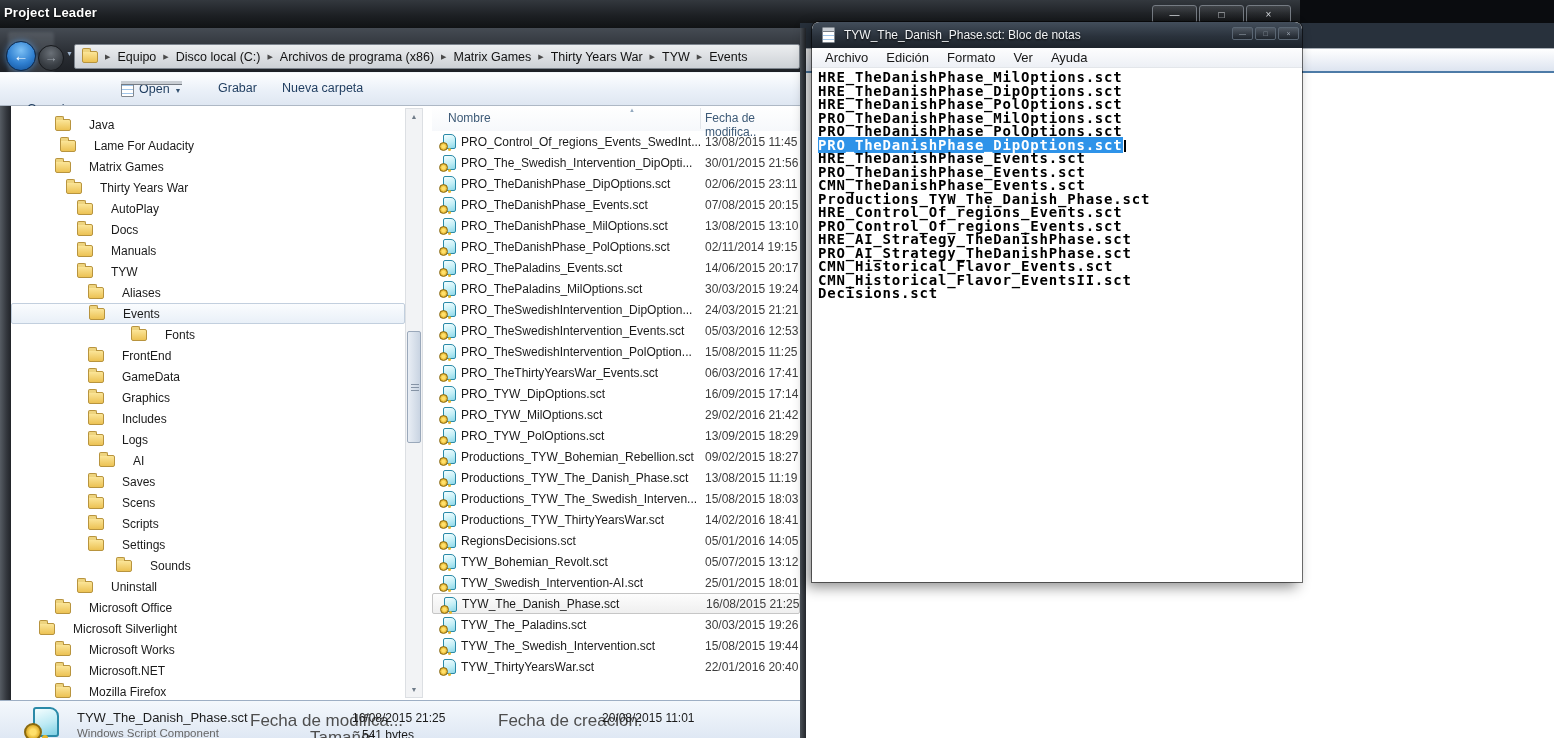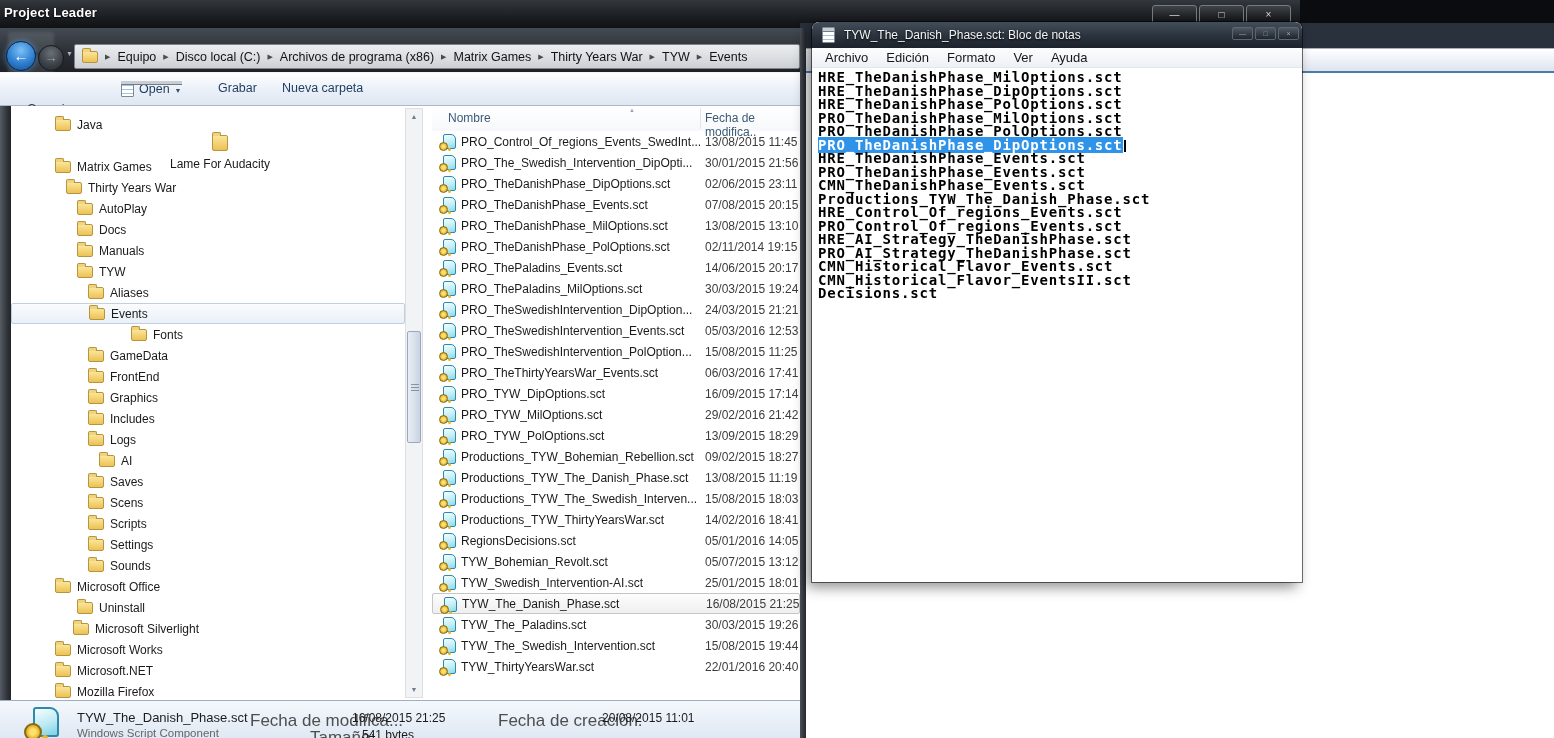--- a/index.html
+++ b/index.html
@@ -48,21 +48,21 @@
   .tb-item { position:absolute; top:8px; display:flex; align-items:center; gap:5px;
     color:#1e3c5f; font-size:12.5px; white-space:nowrap; }
   .tb-caret { font-size:7px; color:#33516f; margin-top:2px; }
 
   .ex-body { position:absolute; left:0; top:78px; width:806px; height:594px; background:#fff; overflow:hidden; }
   .glass-strip { position:absolute; left:0; top:0; width:11px; height:594px;
     background:linear-gradient(90deg,#565c63,#33373d 60%,#212429); }
 
   
   .tree { position:absolute; left:11px; top:0; width:394px; height:594px; padding-top:8px; }
-  .tree-row { height:21px; display:flex; align-items:center; gap:6px; }
+  .tree-row { height:21px; display:flex; align-items:center; gap:18px; }
   .tree-row.selected { background:linear-gradient(#fafcfe,#e9f0f8);
     border:1px solid #c2cfde; border-radius:2px; }
   .tree-label { font-size:12px; color:#1a1a1a; white-space:nowrap; }
   .folder-icon { position:relative; width:16px; height:12px; flex:0 0 16px;
     background:linear-gradient(#fbe598,#ecc254); border:1px solid #b8943e; border-radius:1px 2px 2px 2px; }
   .folder-icon::before { content:""; position:absolute; left:-1px; top:-4px; width:7px; height:3px;
     background:#eed47f; border:1px solid #b8943e; border-bottom:none; border-radius:2px 2px 0 0; }
 
   
   .scrollbar { position:absolute; left:405px; top:2px; width:18px; height:590px;
@@ -207,21 +207,21 @@
     </div>
   </div>
 
   <div class="ex-body">
     <div class="glass-strip"></div>
     <div class="tree" id="tree">
         <div class="tree-row" style="padding-left: 44px;">
     <span class="folder-icon"></span>
     <span class="tree-label">Java</span>
   </div>
-        <div class="tree-row" style="padding-left: 24px; flex-direction: column;">
+        <div class="tree-row" style="padding-left: 49px;">
     <span class="folder-icon"></span>
     <span class="tree-label">Lame For Audacity</span>
   </div>
         <div class="tree-row" style="padding-left: 44px;">
     <span class="folder-icon"></span>
     <span class="tree-label">Matrix Games</span>
   </div>
         <div class="tree-row" style="padding-left: 55px;">
     <span class="folder-icon"></span>
     <span class="tree-label">Thirty Years War</span>
@@ -249,28 +249,28 @@
         <div class="tree-row selected" style="padding-left: 77px;">
     <span class="folder-icon"></span>
     <span class="tree-label">Events</span>
   </div>
         <div class="tree-row" style="padding-left: 120px;">
     <span class="folder-icon"></span>
     <span class="tree-label">Fonts</span>
   </div>
         <div class="tree-row" style="padding-left: 77px;">
     <span class="folder-icon"></span>
+    <span class="tree-label">FrontEnd</span>
+  </div>
+        <div class="tree-row" style="padding-left: 77px;">
+    <span class="folder-icon"></span>
     <span class="tree-label">GameData</span>
   </div>
         <div class="tree-row" style="padding-left: 77px;">
     <span class="folder-icon"></span>
-    <span class="tree-label">FrontEnd</span>
-  </div>
-        <div class="tree-row" style="padding-left: 77px;">
-    <span class="folder-icon"></span>
     <span class="tree-label">Graphics</span>
   </div>
         <div class="tree-row" style="padding-left: 77px;">
     <span class="folder-icon"></span>
     <span class="tree-label">Includes</span>
   </div>
         <div class="tree-row" style="padding-left: 77px;">
     <span class="folder-icon"></span>
     <span class="tree-label">Logs</span>
   </div>
@@ -287,33 +287,33 @@
     <span class="tree-label">Scens</span>
   </div>
         <div class="tree-row" style="padding-left: 77px;">
     <span class="folder-icon"></span>
     <span class="tree-label">Scripts</span>
   </div>
         <div class="tree-row" style="padding-left: 77px;">
     <span class="folder-icon"></span>
     <span class="tree-label">Settings</span>
   </div>
-        <div class="tree-row" style="padding-left: 77px;">
+        <div class="tree-row" style="padding-left: 105px;">
     <span class="folder-icon"></span>
     <span class="tree-label">Sounds</span>
   </div>
+        <div class="tree-row" style="padding-left: 66px;">
+    <span class="folder-icon"></span>
+    <span class="tree-label">Uninstall</span>
+  </div>
         <div class="tree-row" style="padding-left: 44px;">
     <span class="folder-icon"></span>
     <span class="tree-label">Microsoft Office</span>
   </div>
-        <div class="tree-row" style="padding-left: 66px;">
-    <span class="folder-icon"></span>
-    <span class="tree-label">Uninstall</span>
-  </div>
-        <div class="tree-row" style="padding-left: 62px;">
+        <div class="tree-row" style="padding-left: 28px;">
     <span class="folder-icon"></span>
     <span class="tree-label">Microsoft Silverlight</span>
   </div>
         <div class="tree-row" style="padding-left: 44px;">
     <span class="folder-icon"></span>
     <span class="tree-label">Microsoft Works</span>
   </div>
         <div class="tree-row" style="padding-left: 44px;">
     <span class="folder-icon"></span>
     <span class="tree-label">Microsoft.NET</span>

